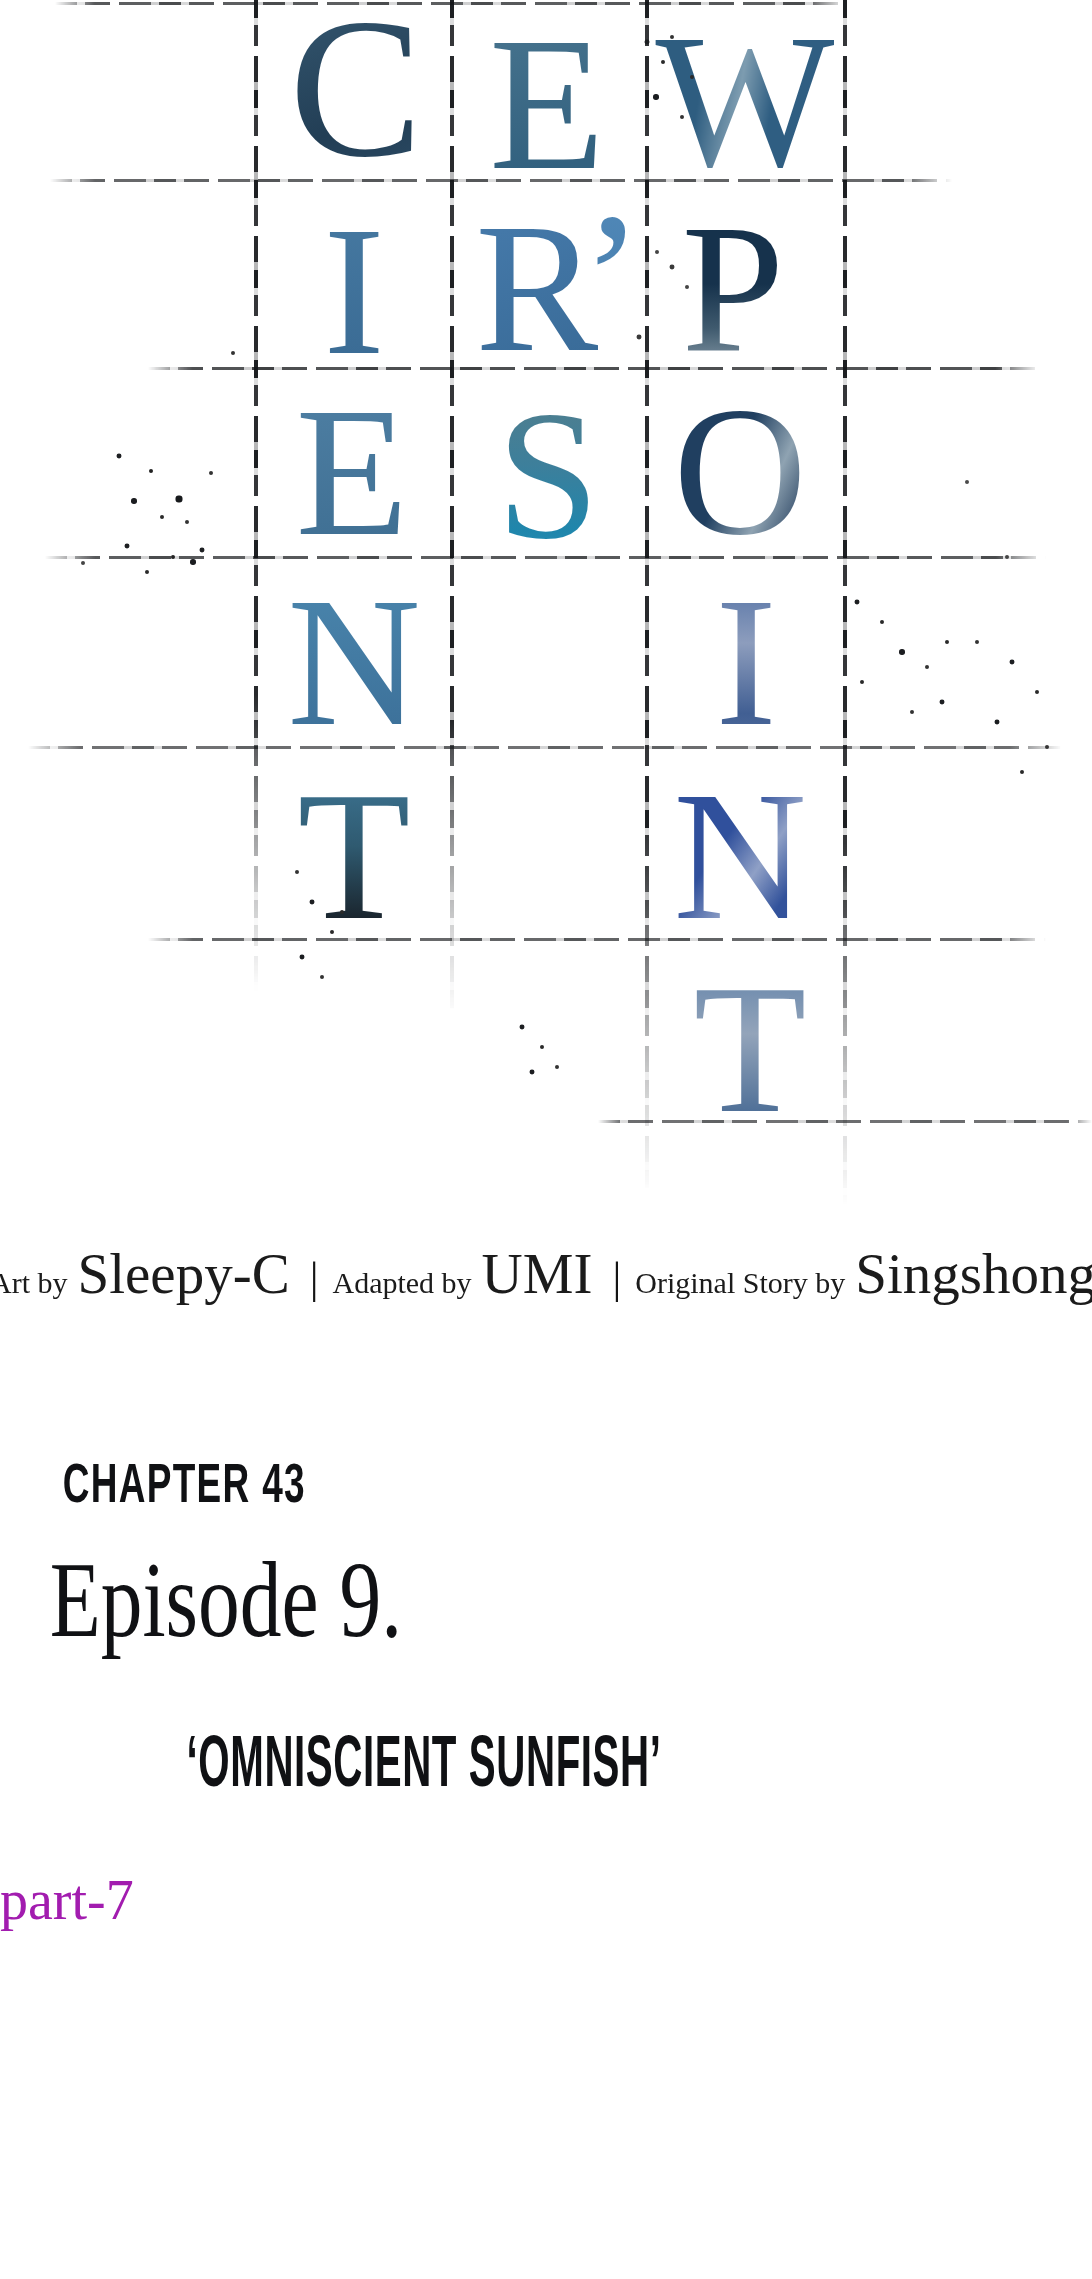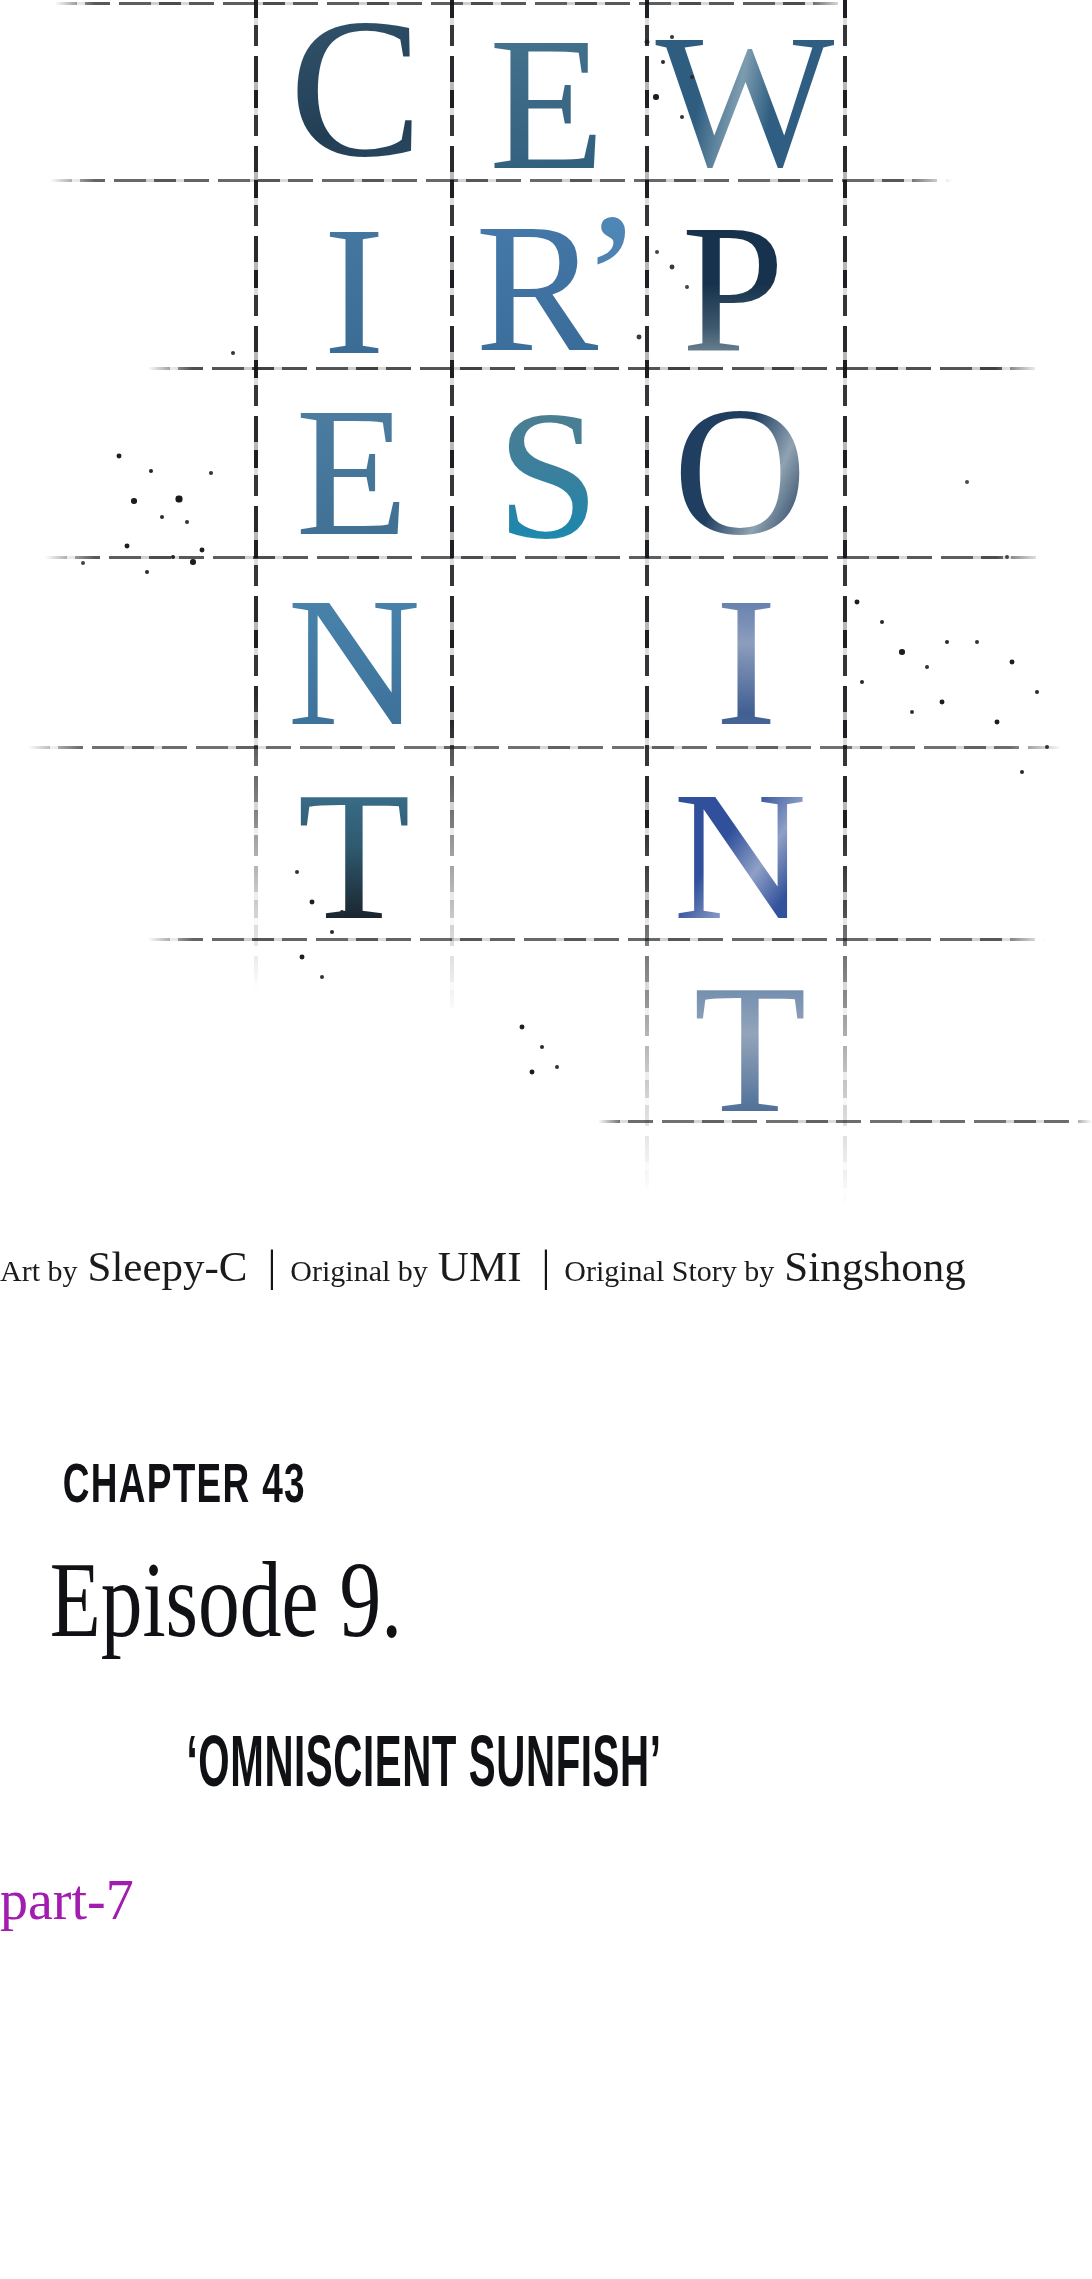--- a/index.html
+++ b/index.html
@@ -98,25 +98,25 @@
       521px 1026px 0 1.5px #1d1f22, 541px 1046px 0 1px #2a2a2a, 556px 1066px 0 1px #333,
       531px 1071px 0 1.5px #1b1d20,
       656px 251px 0 1px #444, 671px 266px 0 1.5px #3a3a3a, 686px 286px 0 1px #444,
       232px 352px 0 1px #333, 82px 562px 0 1px #444, 1006px 556px 0 1px #444,
       966px 481px 0 1px #4a4a4a, 638px 336px 0 1.5px #3a3a3a;
   }
 
   
   .credits{
     position:absolute;top:1241px;left:0;width:100%;
-    display:flex;justify-content:flex-start;align-items:baseline;
+    display:flex;justify-content:center;align-items:baseline;
     color:#1b1b1b;white-space:nowrap;
   }
   .cr-small{font-size:30px;}
-  .cr-big{font-size:43px;margin:0 6px;}
+  .cr-big{font-size:57px;margin:0 6px;}
   .cr-bar{font-size:44px;font-weight:400;margin:0 14px;color:#141414;}
 
   .heading{position:absolute;left:0;width:100%;color:#101114;}
   .heading>span{display:inline-block;line-height:1;white-space:pre;}
   .chapter{top:1450px;font-family:"Liberation Sans",sans-serif;font-weight:700;font-size:56px;}
   .chapter>span{transform:scaleX(.66);letter-spacing:2px;}
   .episode{top:1539px;font-family:Liberation Serif, serif;font-weight:400;font-size:107px;}
   .episode>span{transform:scaleX(.78);}
   .subtitle{top:1720px;font-family:"Liberation Sans",sans-serif;font-weight:700;font-size:72px;}
   .subtitle>span{transform:scaleX(.56);letter-spacing:1px;}
@@ -156,21 +156,21 @@
     <span class="letter l13">N</span>
     <span class="letter l14">T</span>
 
     <div class="speckles"></div>
   </div>
 
   <div class="credits">
     <span class="cr-small">Art by</span>&nbsp;
     <span class="cr-big">Sleepy-C</span>
     <span class="cr-bar">|</span>
-    <span class="cr-small">Original by</span>&nbsp;
+    <span class="cr-small">Adapted by</span>&nbsp;
     <span class="cr-big">UMI</span>
     <span class="cr-bar">|</span>
     <span class="cr-small">Original Story by</span>&nbsp;
     <span class="cr-big">Singshong</span>
   </div>
 
   <div class="heading chapter">
     <span>CHAPTER 43</span>
   </div>
 

